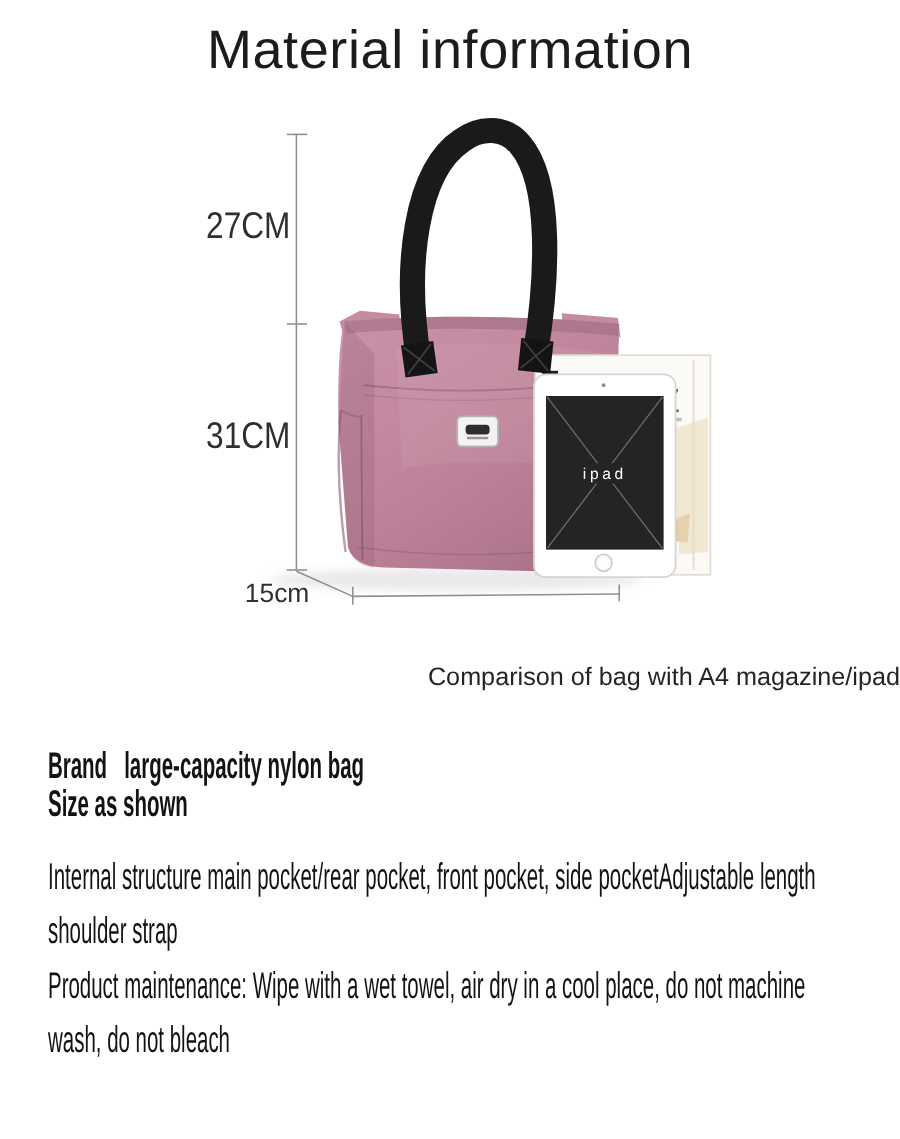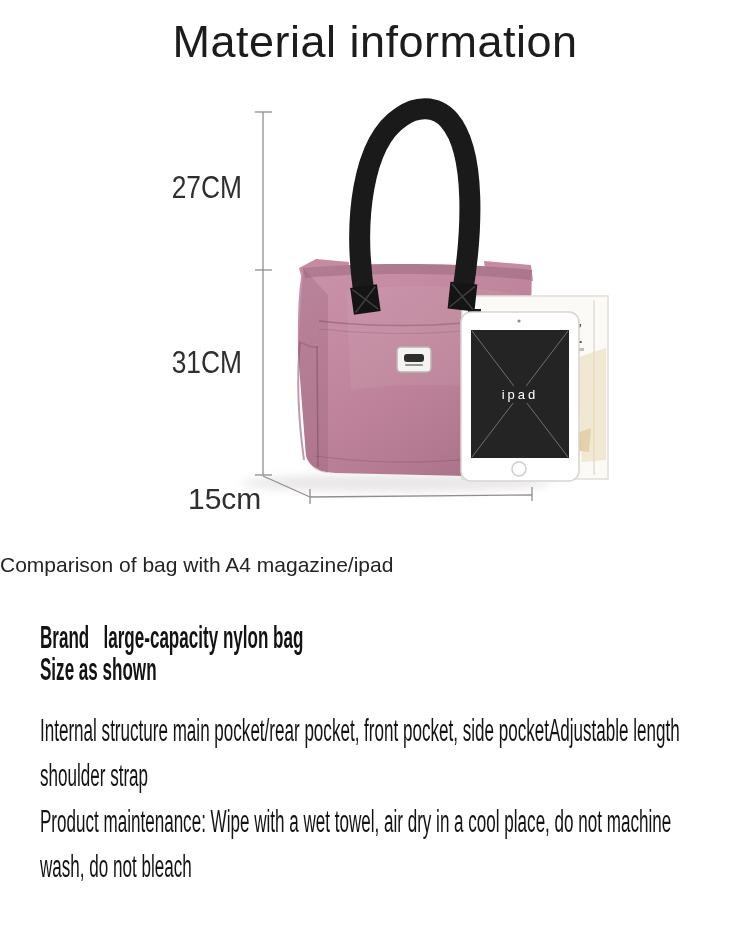--- a/index.html
+++ b/index.html
@@ -1,28 +1,28 @@
 <!DOCTYPE html>
 <html><head>
 <meta charset="utf-8">
 <style>
   html,body{margin:0;padding:0;background:#fff;}
   .page{position:relative;width:750px;height:949px;background:#ffffff;overflow:hidden;
         font-family:"Liberation Sans", sans-serif;color:#1b1b1b;}
   .title{position:absolute;top:16px;left:0;width:750px;text-align:center;
          font-size:45px;letter-spacing:0.5px;color:#1c1c1c;}
-  .figure{position:absolute;top:90px;left:16px;width:732px;height:440px;}
+  .figure{position:absolute;top:90px;left:0;width:732px;height:440px;}
   .dim{position:absolute;color:#2f2f2f;white-space:nowrap;}
   .dim-left{left:150px;width:92px;text-align:right;font-size:31px;
             transform:scaleX(.85);transform-origin:100% 50%;}
   #dim-27{top:170px;}
   #dim-31{top:345px;}
-  #dim-15{top:482px;left:188px;font-size:30px;}
+  #dim-15{top:482px;left:204px;font-size:22px;}
   #dim-34{top:504px;left:300px;width:212px;text-align:center;font-size:30px;}
-  .caption{position:absolute;top:553px;left:0;width:750px;text-align:left;
+  .caption{position:absolute;top:553px;left:0;width:750px;text-align:right;
            font-size:21px;color:#242424;}
   .details{position:absolute;top:620px;left:40px;width:670px;color:#131313;}
   .drow{position:absolute;left:0;width:670px;height:44px;font-weight:bold;}
   .cond{display:inline-block;white-space:pre;font-size:31px;
         transform:scaleX(.55);transform-origin:0 0;}
   .col-r{position:absolute;left:340px;top:0;}
   .para{position:absolute;left:0;width:1220px;font-size:31px;line-height:45px;
         transform:scaleX(.55);transform-origin:0 0;}
 </style>
 </head>

